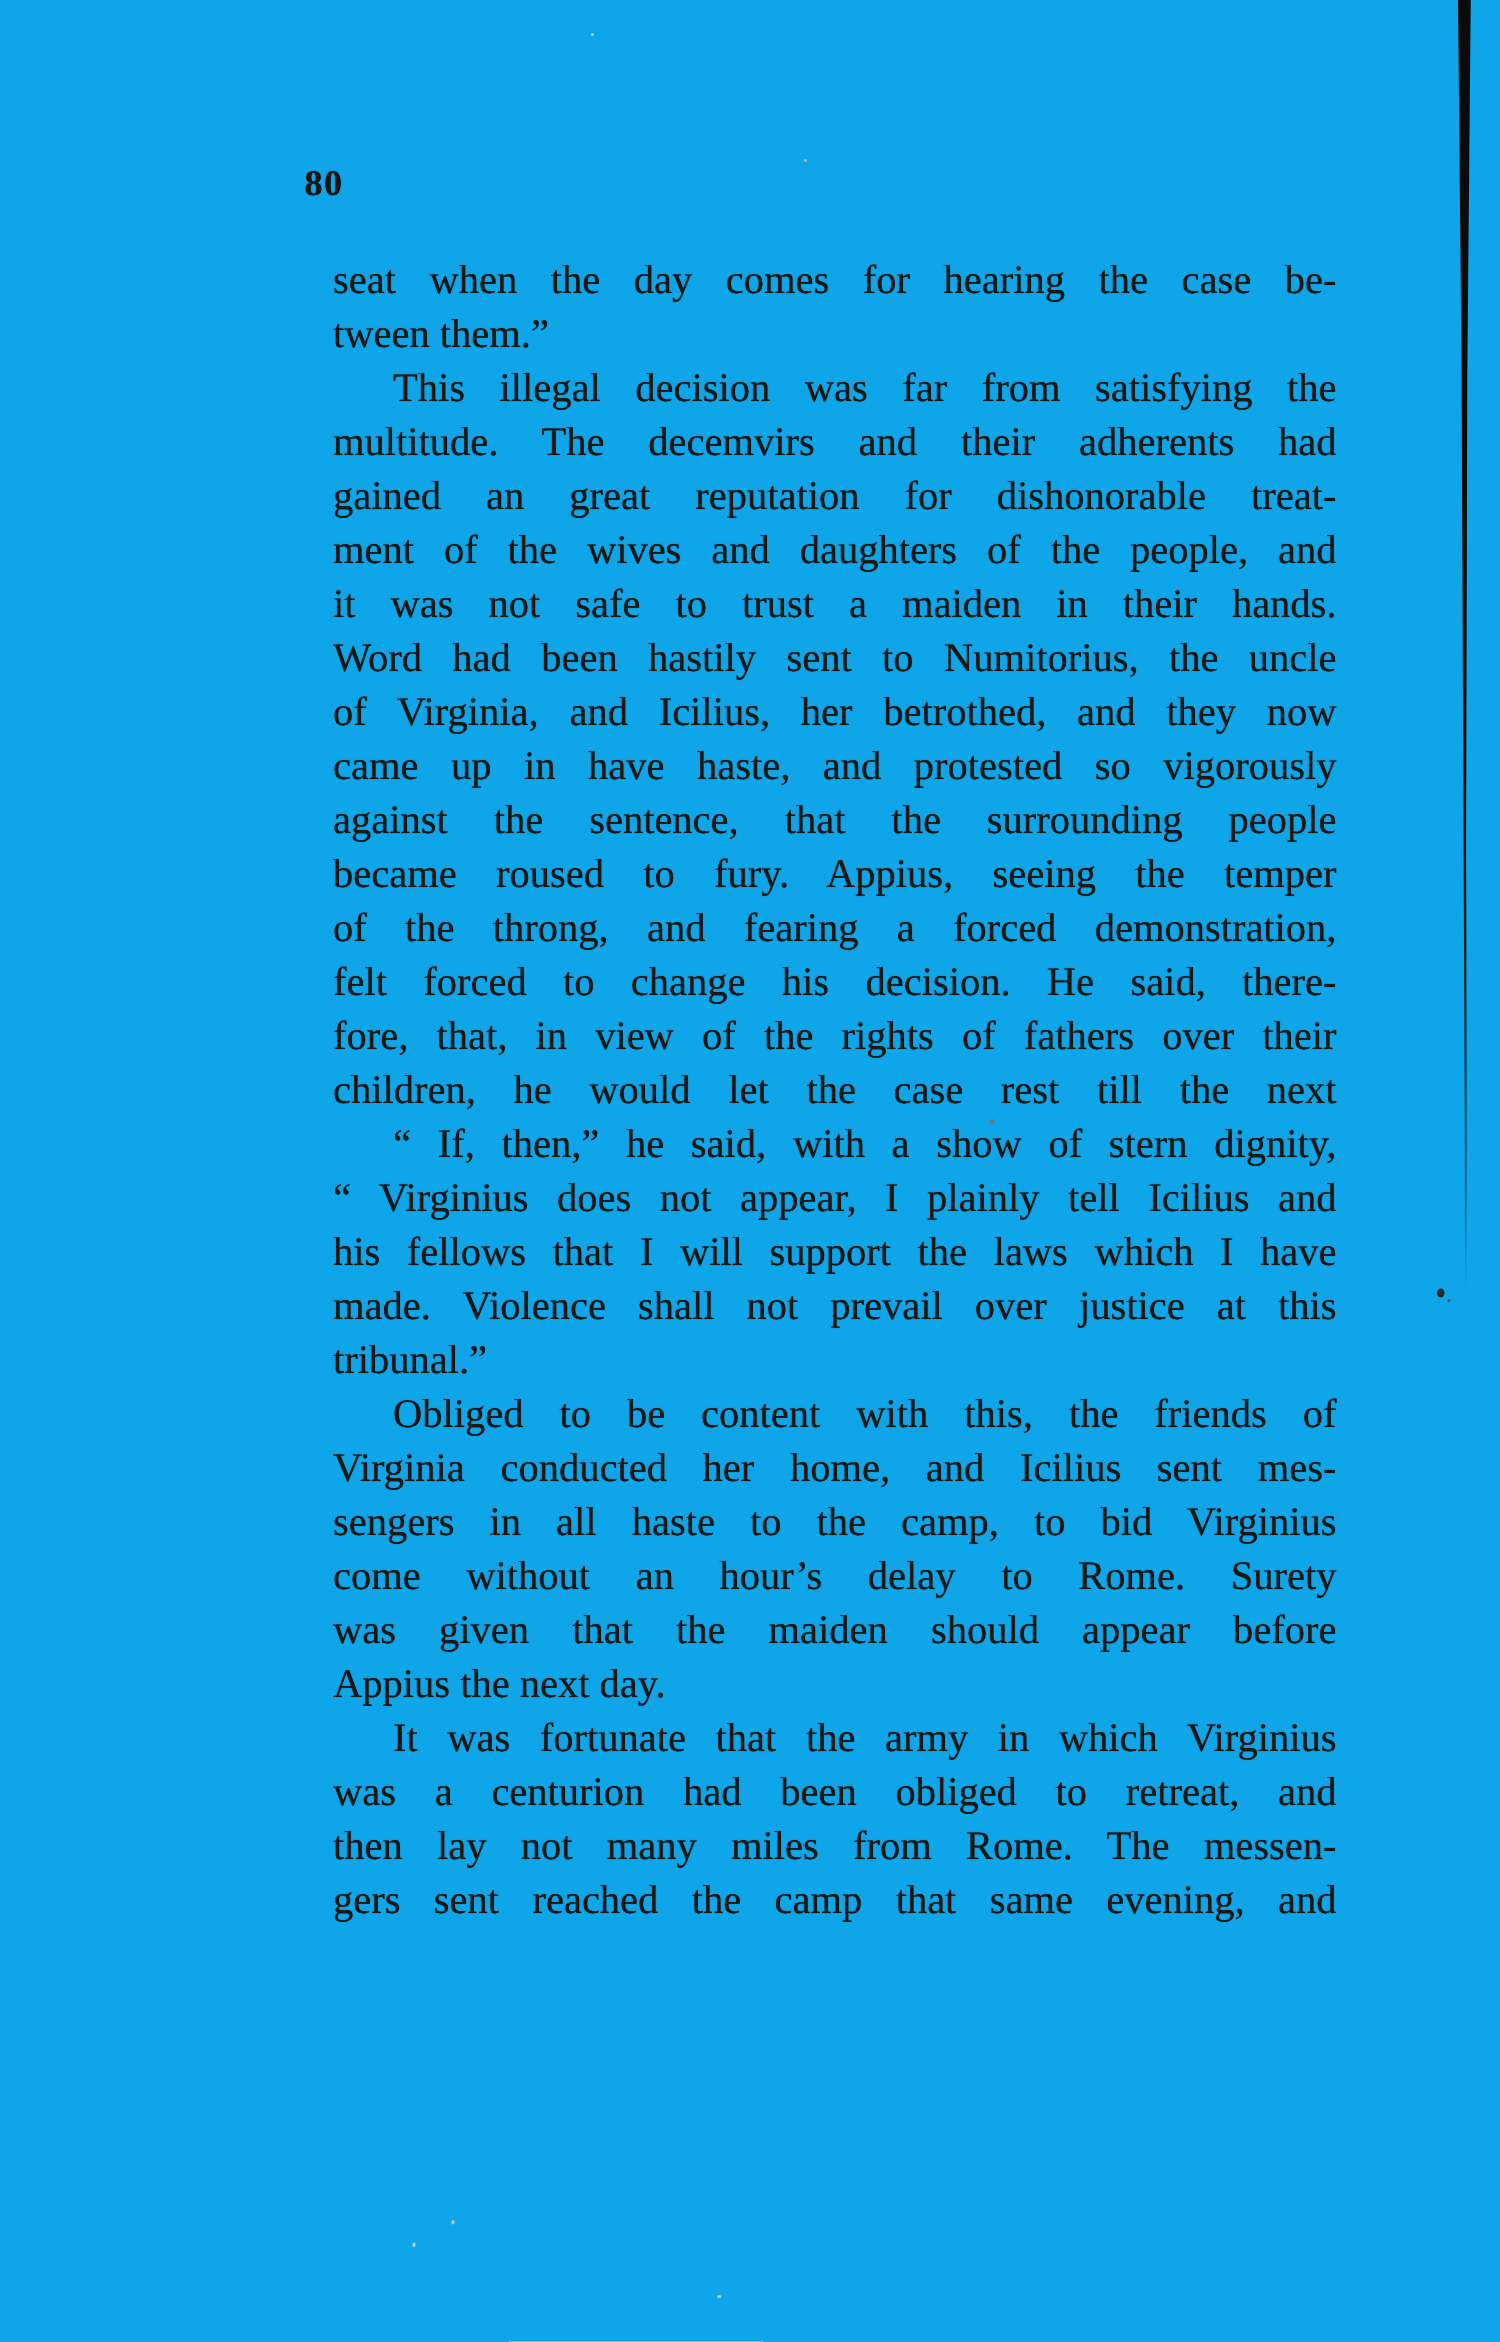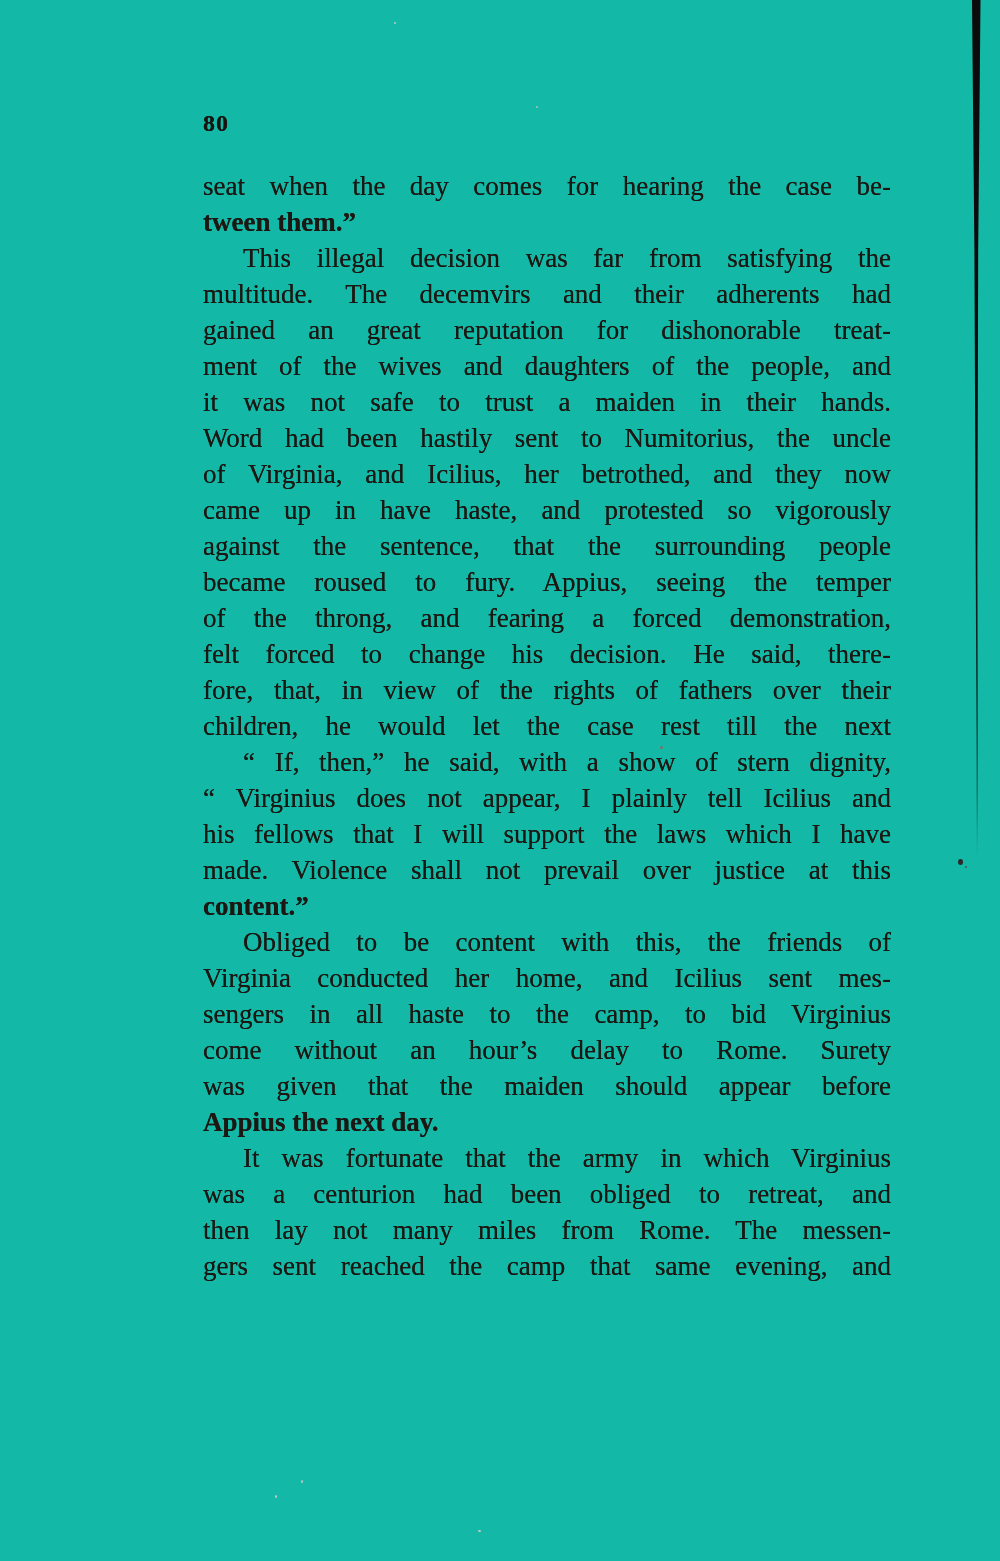--- a/index.html
+++ b/index.html
@@ -5,21 +5,21 @@
   html, body { margin: 0; padding: 0; }
   body {
     width: 1000px; height: 1561px;
     background: #fefefe;
     position: relative;
     overflow: hidden;
     font-family: "Liberation Serif", serif;
   }
   .page {
     position: absolute; inset: 0;
-    background: #14b8a6;
+    background: #0ea5e9;
   }
   .page-number {
     position: absolute;
     left: 203px; top: 110px;
     font-size: 24px;
     font-weight: 700;
     color: #181410;
     letter-spacing: 1px;
     text-shadow: 0 0 0.6px #181410;
   }
@@ -43,25 +43,25 @@
     color: #1c1712;
     text-shadow: 0 0 0.55px rgba(24,20,16,0.85);
   }
   .line {
     height: 36px;
     line-height: 36px;
     text-align: justify;
     text-align-last: justify;
     -moz-text-align-last: justify;
     overflow: visible;
+    margin-left: 19px;
   }
   .line.indent { text-indent: 40px; }
   .line.endline {
     text-align-last: left;
-    font-weight: bold;
     -moz-text-align-last: left;
   }
   .gutter-bar {
     position: absolute;
     left: 966px; top: 0;
     pointer-events: none;
   }
   .speck {
     position: absolute;
     border-radius: 50%;
@@ -89,21 +89,21 @@
       <div class="line">against the sentence, that the surrounding people</div>
       <div class="line">became roused to fury.  Appius, seeing the temper</div>
       <div class="line">of the throng, and fearing a forced demonstration,</div>
       <div class="line">felt forced to change his decision.  He said, there-</div>
       <div class="line">fore, that, in view of the rights of fathers over their</div>
       <div class="line">children, he would let the case rest till the next</div>
       <div class="line indent">“ If, then,” he said, with a show of stern dignity,</div>
       <div class="line">“ Virginius does not appear, I plainly tell Icilius and</div>
       <div class="line">his fellows that I will support the laws which I have</div>
       <div class="line">made.  Violence shall not prevail over justice at this</div>
-      <div class="line endline">content.”</div>
+      <div class="line endline">tribunal.”</div>
       <div class="line indent">Obliged to be content with this, the friends of</div>
       <div class="line">Virginia conducted her home, and Icilius sent mes-</div>
       <div class="line">sengers in all haste to the camp, to bid Virginius</div>
       <div class="line">come without an hour’s delay to Rome.  Surety</div>
       <div class="line">was given that the maiden should appear before</div>
       <div class="line endline">Appius the next day.</div>
       <div class="line indent">It was fortunate that the army in which Virginius</div>
       <div class="line">was a centurion had been obliged to retreat, and</div>
       <div class="line">then lay not many miles from Rome.  The messen-</div>
       <div class="line">gers sent reached the camp that same evening, and</div>

